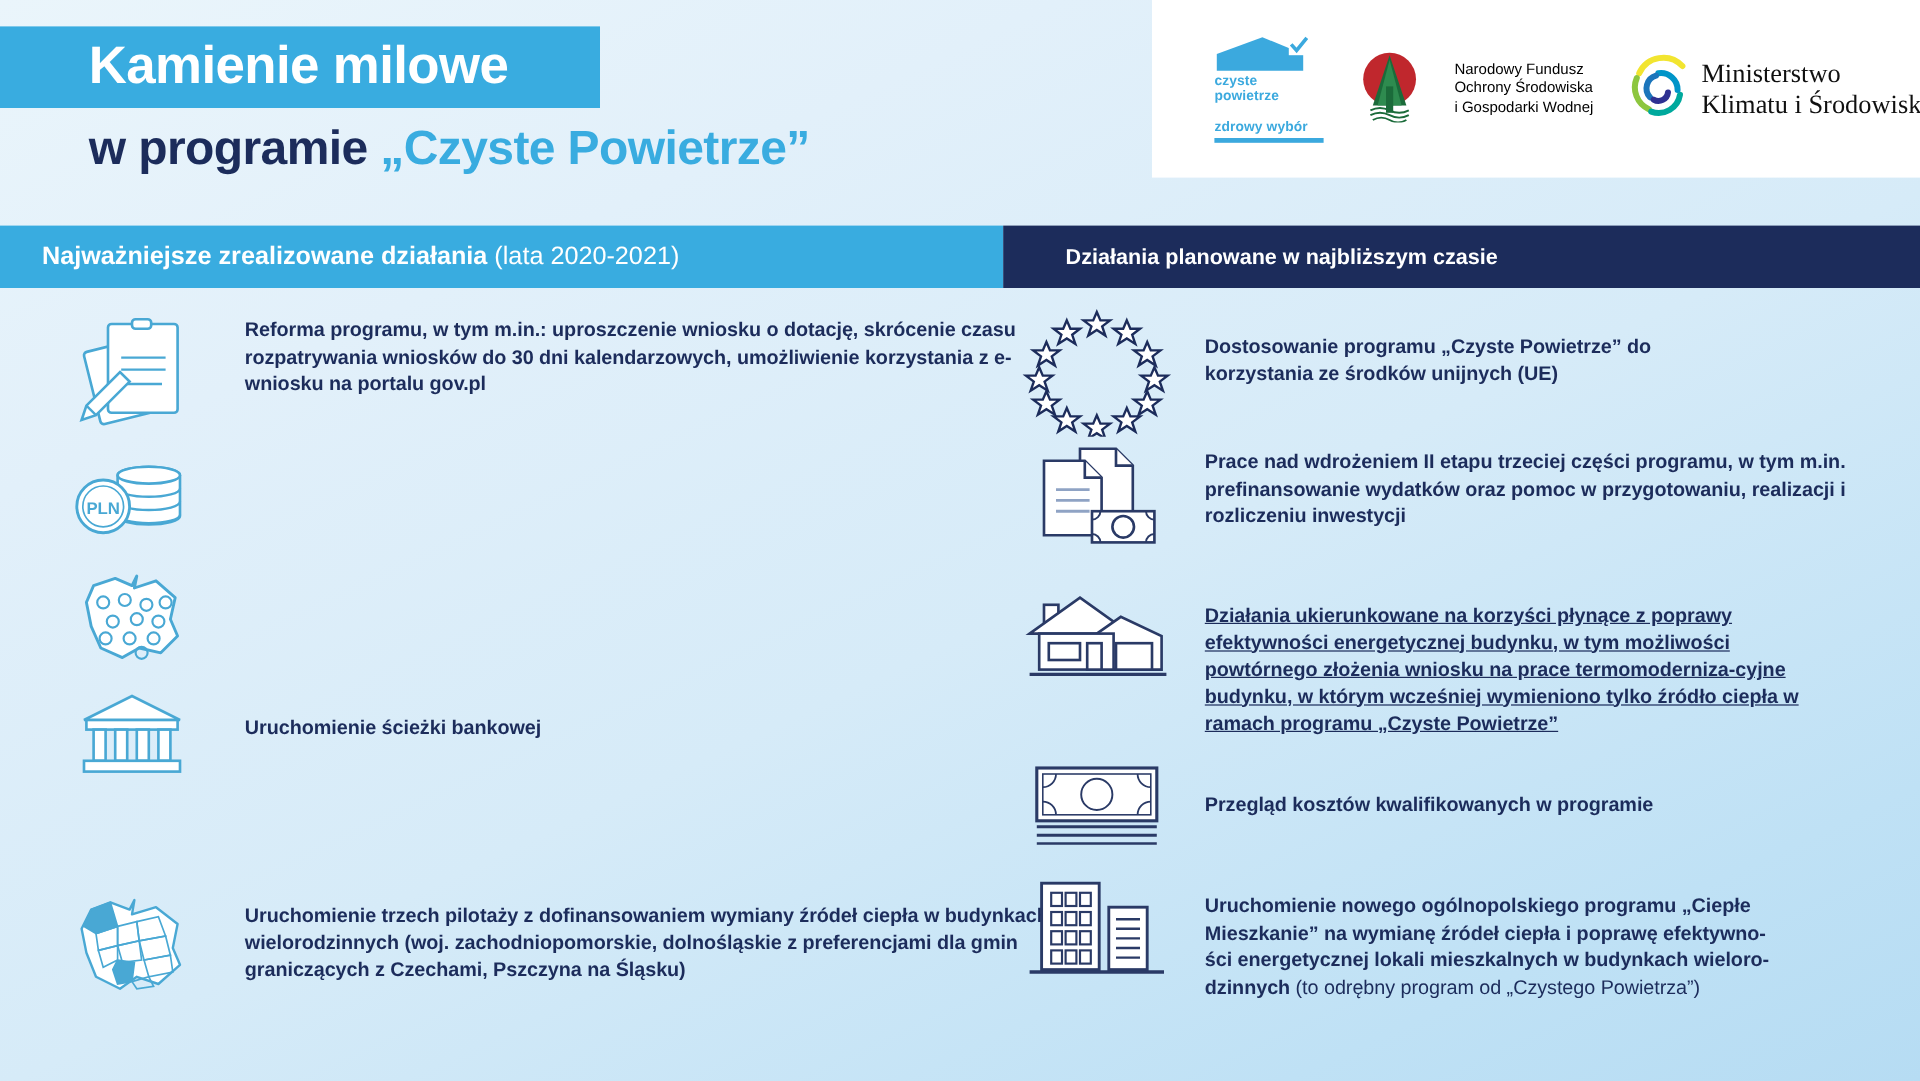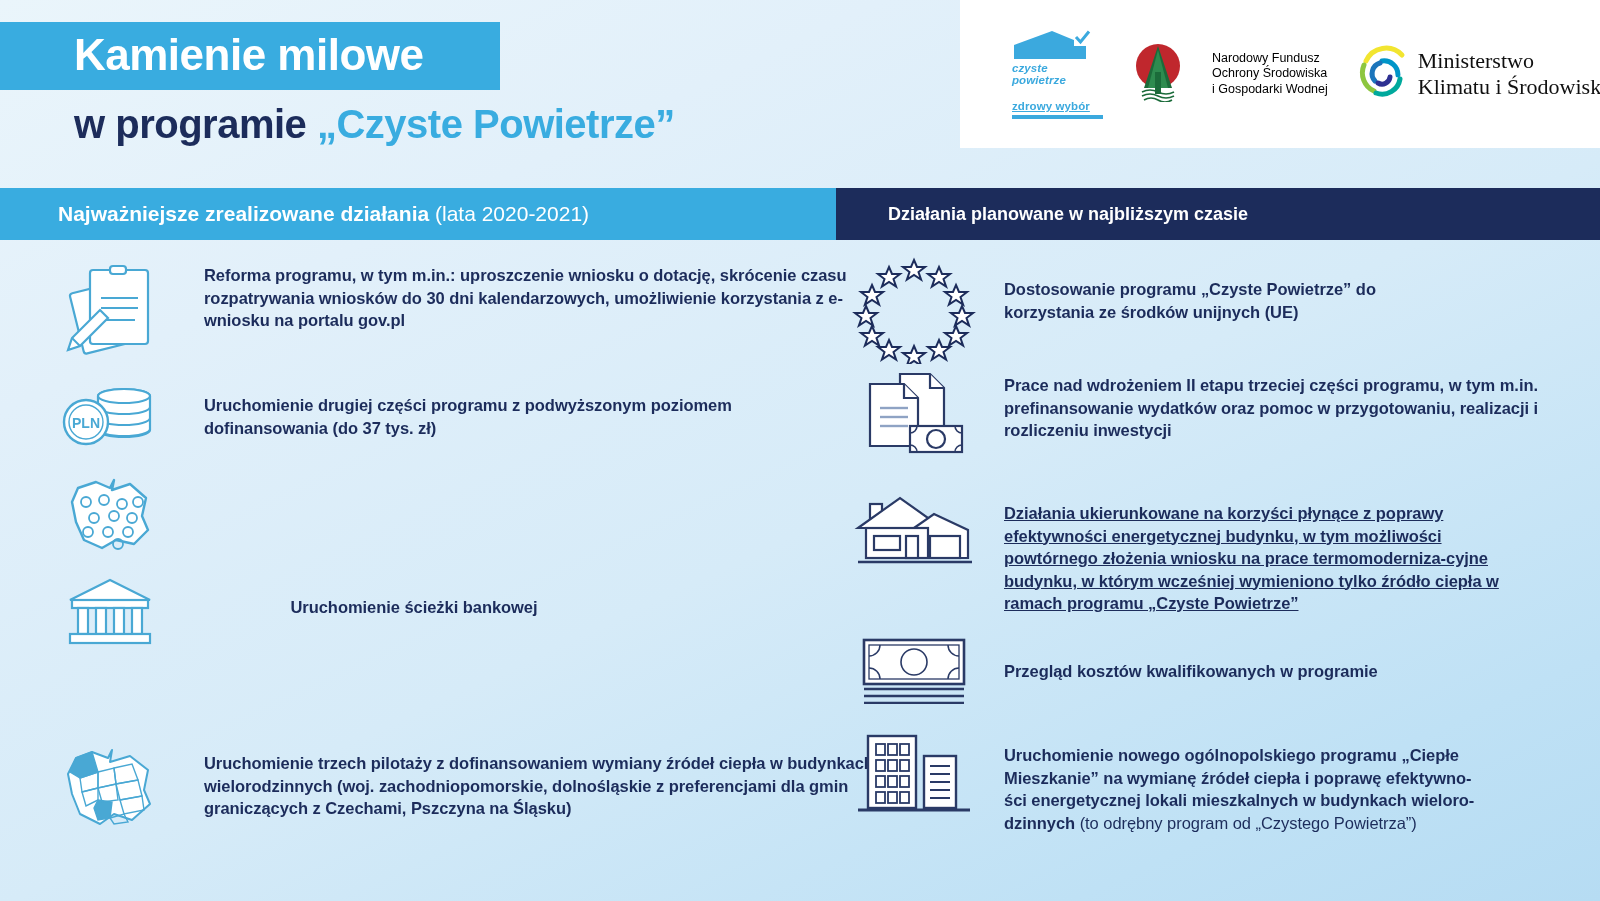--- a/index.html
+++ b/index.html
@@ -37,38 +37,38 @@
     position:absolute; left:74px; top:100px;
     font-size:40px; font-weight:bold; color:#1C2C5B;
     letter-spacing:-0.5px; line-height:48px; white-space:nowrap;
   }
   .title-2 .accent{ color:#39ACE0; }
 
   
   .logo-cp{ display:flex; flex-direction:column; align-items:flex-start; width:96px;}
   .cp-house{ width:92px; height:30px; position:relative; }
   .cp-txt1,.cp-txt2{ color:#3BA9DE; font-weight:bold; font-size:11.5px; letter-spacing:.1px; }
-  .cp-txt1{ margin-top:3px;font-style:italic; }
-  .cp-txt2{ margin-top:14px;text-decoration:underline; }
+  .cp-txt1{ margin-top:3px; }
+  .cp-txt2{ margin-top:14px; }
   .cp-bar{ width:91px; height:4px; background:#3BA9DE; margin-top:3px;}
   .logo-nfos{ display:flex; align-items:center; gap:9px; }
   .nfos-txt{ font-size:12.5px; line-height:15.5px; color:#000000; white-space:nowrap;margin-left:19px;}
   .logo-mk{ display:flex; align-items:center; gap:8px; }
   .mk-txt{ font-family:"Liberation Serif", serif; font-size:22px; line-height:26px; color:#101010; white-space:nowrap;}
 
   
   .bar-left{
     position:absolute; left:0; top:188px; width:836px; height:52px;
     background:#39ACE0; display:flex; align-items:center;
   }
   .bar-right{
     position:absolute; left:836px; top:188px; width:764px; height:52px;
     background:#1C2C5B; display:flex; align-items:center;
   }
-  .bar-left-txt{ margin-left:58px; color:#ffffff; font-size:21px; font-weight:bold; white-space:nowrap; }
+  .bar-left-txt{ margin-left:35px; color:#ffffff; font-size:21px; font-weight:bold; white-space:nowrap; }
   .bar-left-txt .sub{ font-weight:normal; }
   .bar-right-txt{ margin-left:52px; color:#ffffff; font-size:18px; font-weight:bold; white-space:nowrap; }
 
   
   .col-left{ position:absolute; left:0; top:244px; width:836px; height:657px; }
   .col-right{ position:absolute; left:836px; top:234px; width:764px; height:657px; }
 
   .item{ position:absolute; display:flex; align-items:flex-start; }
   .ico{ flex:0 0 auto; position:relative;text-decoration:underline; }
   .txt{
@@ -213,21 +213,20 @@
           <g stroke="#49A8D4" stroke-width="2" fill="none">
             <path d="M40 25 a26 7 0 0 0 52 0"></path>
             <path d="M40 36 a26 7 0 0 0 52 0"></path>
             <path d="M40 47 a26 7 0 0 0 52 0"></path>
           </g>
           <circle cx="28" cy="40" r="22" fill="#ffffff" stroke="#49A8D4" stroke-width="2.4"></circle>
           <circle cx="28" cy="40" r="17" fill="none" stroke="#49A8D4" stroke-width="1.4"></circle>
           <text x="28" y="46" font-family="Liberation Sans, sans-serif" font-size="14" font-weight="bold" fill="#49A8D4" text-anchor="middle">PLN</text>
         </svg>
       </div>
-      <div class="txt" style="width: 540px;"><span>Uruchomienie drugiej części programu z podwyższonym poziomem dofinansowania (do 37 tys. zł)</span></div>
     </div>
 
     <div class="item l3">
       <div class="ico">
         <svg width="104" height="80" viewBox="0 0 104 80">
           <path d="M14 28 L20 14 L38 8 L52 14 L56 6 L54 16 L72 10 L88 24 L84 42 L90 56 L76 70 L58 66 L44 74 L26 66 L18 48 Z" fill="#ffffff" stroke="#49A8D4" stroke-width="2.4" stroke-linejoin="round"></path>
           <g fill="none" stroke="#49A8D4" stroke-width="1.8">
             <circle cx="28" cy="28" r="5"></circle>
               <circle cx="46" cy="26" r="5"></circle>
               <circle cx="64" cy="30" r="5"></circle>
@@ -251,21 +250,21 @@
             <path d="M12 26 L52 6 L92 26 Z"></path>
             <rect x="14" y="26" width="76" height="8"></rect>
             <rect x="20" y="34" width="10" height="26"></rect>
             <rect x="38" y="34" width="10" height="26"></rect>
             <rect x="56" y="34" width="10" height="26"></rect>
             <rect x="74" y="34" width="10" height="26"></rect>
             <rect x="12" y="60" width="80" height="9"></rect>
           </g>
         </svg>
       </div>
-      <div class="txt" style="width: 420px; text-align: center;"><span>Uruchomienie ścieżki bankowej</span></div>
+      <div class="txt" style="width: 420px;"><span>Uruchomienie ścieżki bankowej</span></div>
     </div>
 
 
     <div class="item l6">
       <div class="ico">
         <svg width="104" height="86" viewBox="0 0 104 86">
           <path d="M10 30 L18 14 L34 8 L50 14 L54 6 L52 18 L72 12 L90 26 L86 46 L92 60 L74 76 L56 70 L42 80 L22 70 L14 50 Z" fill="#ffffff" stroke="#49A8D4" stroke-width="2" stroke-linejoin="round"></path>
           <path d="M18 14 L34 8 L40 28 L22 34 L12 28 Z" fill="#49A8D4" stroke="#49A8D4" stroke-width="1.4"></path>
           <path d="M40 56 L54 58 L52 74 L40 76 L36 64 Z" fill="#49A8D4" stroke="#49A8D4" stroke-width="1.4"></path>
           <g fill="none" stroke="#49A8D4" stroke-width="1.4">

